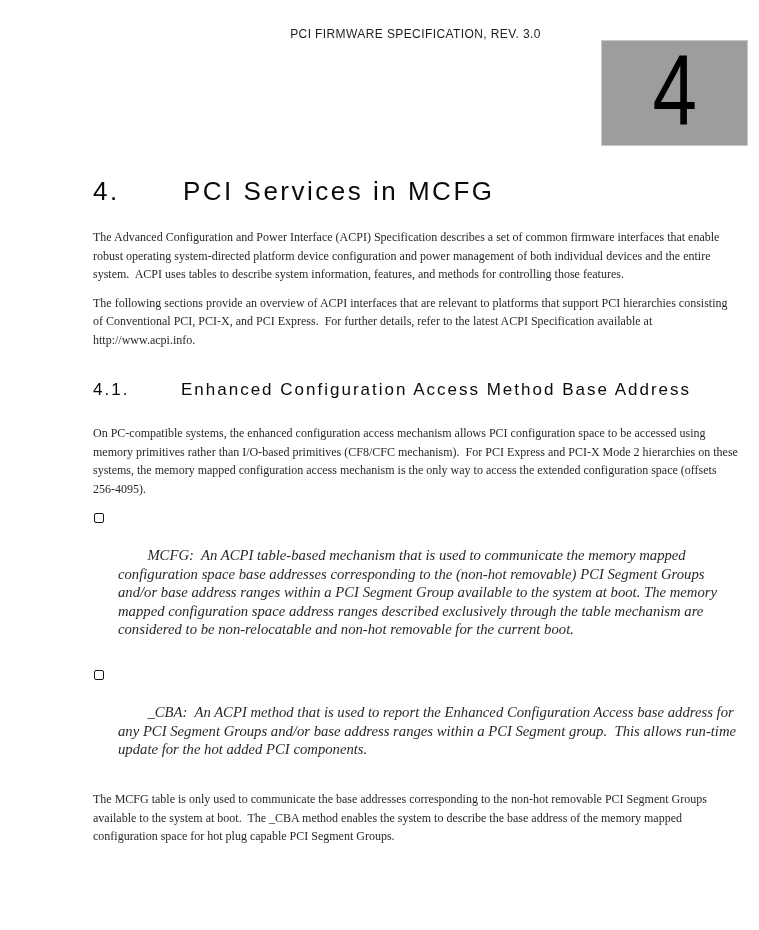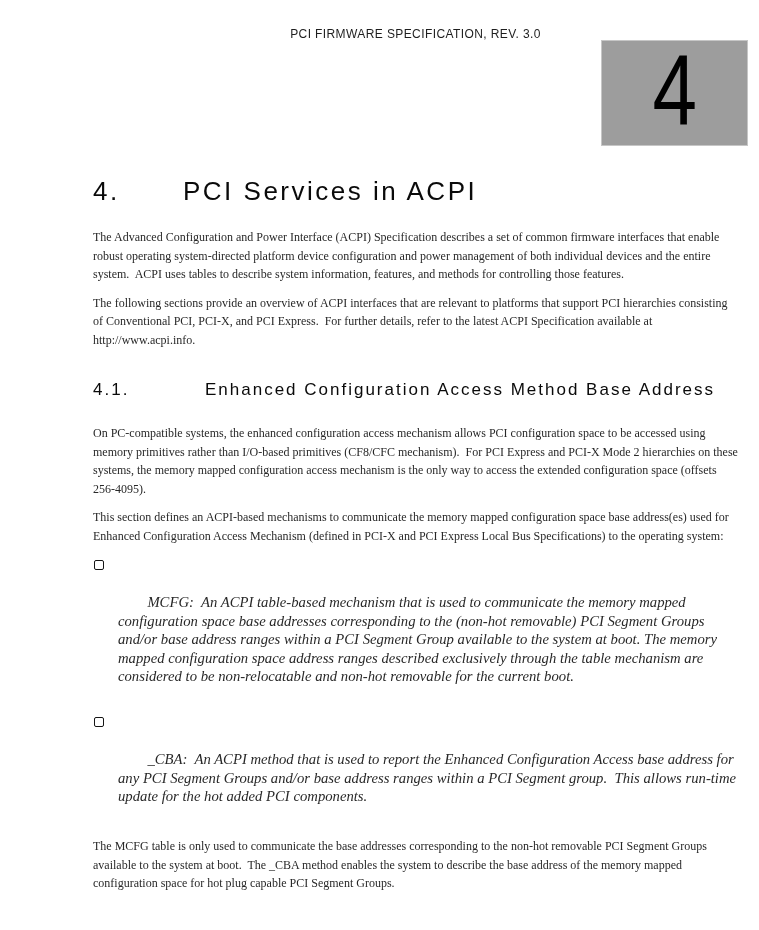--- a/index.html
+++ b/index.html
@@ -66,21 +66,21 @@
     margin-top: 24px;
     display: flex;
     font-family: "Liberation Sans", sans-serif;
     font-size: 17px;
     font-weight: 400;
     letter-spacing: 2px;
     line-height: 33px;
     color: #0a0a0a;
   }
   .h2 .h-num { width: 88px; flex-shrink: 0; }
-  .h2 .h-title { flex: 1; text-align: center; }
+  .h2 .h-title { flex: 1; }
   p.body {
     font-size: 12px;
     line-height: 18.5px;
     margin-bottom: 10px;
     white-space: pre-wrap;
     color: #282828;
   }
   p.after-h1 { margin-top: 22px; }
   p.after-h2 { margin-top: 18px; }
   ul.bullets {
@@ -118,35 +118,34 @@
   <div class="running-head">PCI FIRMWARE SPECIFICATION, REV. 3.0</div>
 
   <div class="chapter-tab">
     <div class="num">4</div>
   </div>
 
   <div class="content">
 
     <div class="h1">
       <span class="h-num">4.</span>
-      <span class="h-title">PCI Services in ACPI</span>
+      <span class="h-title">PCI Services in MCFG</span>
     </div>
 
     <p class="body after-h1">The Advanced Configuration and Power Interface (ACPI) Specification describes a set of common firmware interfaces that enable robust operating system-directed platform device configuration and power management of both individual devices and the entire system.  ACPI uses tables to describe system information, features, and methods for controlling those features.</p>
 
     <p class="body">The following sections provide an overview of ACPI interfaces that are relevant to platforms that support PCI hierarchies consisting of Conventional PCI, PCI-X, and PCI Express.  For further details, refer to the latest ACPI Specification available at http://www.acpi.info.</p>
 
     <div class="h2">
       <span class="h-num">4.1.</span>
       <span class="h-title">Enhanced Configuration Access Method Base Address</span>
     </div>
 
     <p class="body after-h2">On PC-compatible systems, the enhanced configuration access mechanism allows PCI configuration space to be accessed using memory primitives rather than I/O-based primitives (CF8/CFC mechanism).  For PCI Express and PCI-X Mode 2 hierarchies on these systems, the memory mapped configuration access mechanism is the only way to access the extended configuration space (offsets 256-4095).</p>
 
-    <p class="body">This section defines an ACPI-based mechanisms to communicate the memory mapped configuration space base address(es) used for Enhanced Configuration Access Mechanism (defined in PCI-X and PCI Express Local Bus Specifications) to the operating system:</p>
 
     <ul class="bullets">
       <li>
         <span class="sq-bullet"></span>
         <span>MCFG:  An ACPI table-based mechanism that is used to communicate the memory mapped configuration space base addresses corresponding to the (non-hot removable) PCI Segment Groups and/or base address ranges within a PCI Segment Group available to the system at boot. The memory mapped configuration space address ranges described exclusively through the table mechanism are considered to be non-relocatable and non-hot removable for the current boot.</span>
       </li>
       <li>
         <span class="sq-bullet"></span>
         <span>_CBA:  An ACPI method that is used to report the Enhanced Configuration Access base address for any PCI Segment Groups and/or base address ranges within a PCI Segment group.  This allows run-time update for the hot added PCI components.</span>
       </li>

